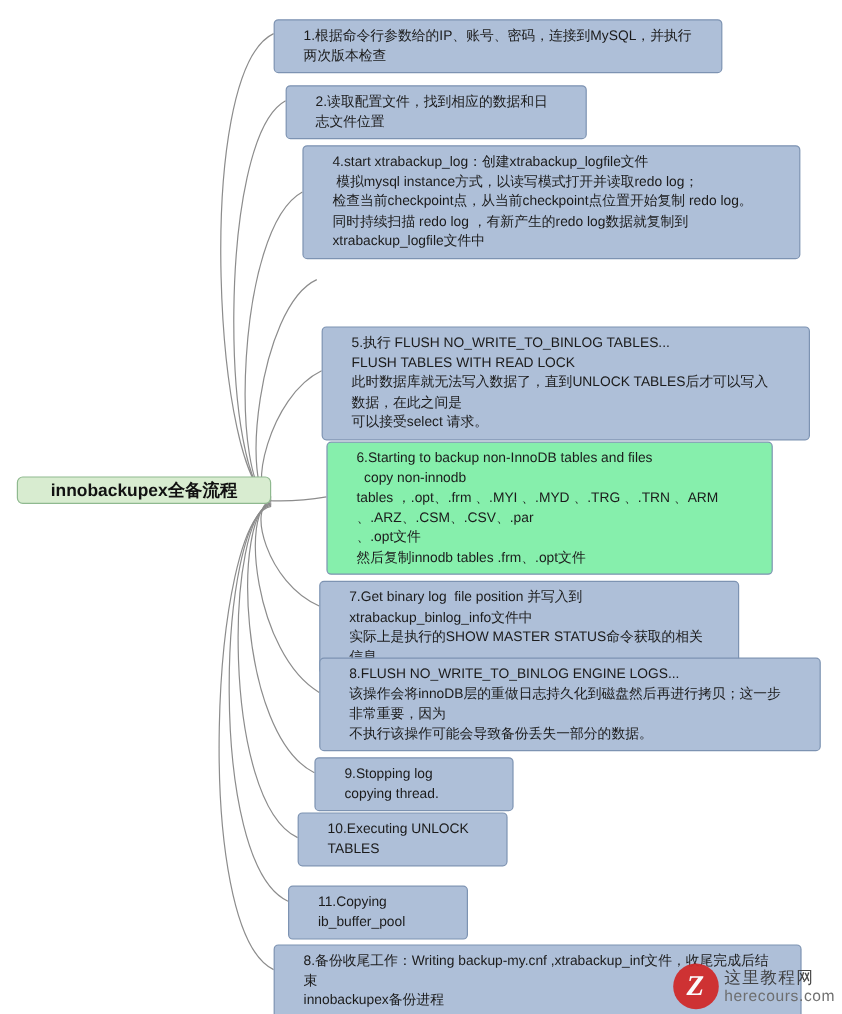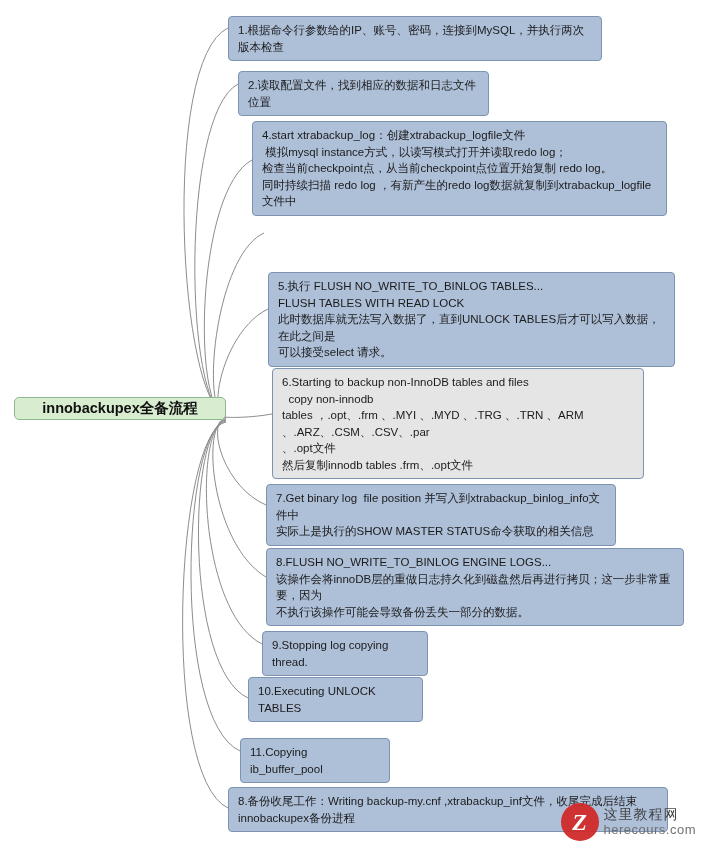--- a/index.html
+++ b/index.html
@@ -29,21 +29,21 @@
   }
   .node {
     position: absolute;
     box-sizing: border-box;
     border: 1px solid #7d93b2;
     border-radius: 4px;
     background: #aebfd8;
     color: #1b1b1b;
     font-size: 11.5px;
     line-height: 16.5px;
-    padding: 5px 9px;
+    padding: 5px 24px;
     white-space: pre-wrap;
     word-break: break-word;
   }
   .root-node {
     position: absolute;
     box-sizing: border-box;
     border: 1px solid #8fb98f;
     border-radius: 5px;
     background: #d8ecd0;
     color: #111;
@@ -117,21 +117,21 @@
 <div class="node" style="left: 228px; top: 16px; width: 374px; min-height: 25px; background: rgb(174, 191, 216); border-color: rgb(125, 147, 178);"><span>1.根据命令行参数给的IP、账号、密码，连接到MySQL，并执行两次版本检查</span></div>
     <div class="node" style="left: 238px; top: 71px; width: 251px; min-height: 25px; background: rgb(174, 191, 216); border-color: rgb(125, 147, 178);"><span>2.读取配置文件，找到相应的数据和日志文件位置</span></div>
     <div class="node" style="left: 252px; top: 121px; width: 415px; min-height: 77px; background: rgb(174, 191, 216); border-color: rgb(125, 147, 178);"><span>4.start xtrabackup_log：创建xtrabackup_logfile文件
  模拟mysql instance方式，以读写模式打开并读取redo log；
 检查当前checkpoint点，从当前checkpoint点位置开始复制 redo log。
 同时持续扫描 redo log ，有新产生的redo log数据就复制到xtrabackup_logfile文件中</span></div>
     <div class="node" style="left: 268px; top: 272px; width: 407px; min-height: 74px; background: rgb(174, 191, 216); border-color: rgb(125, 147, 178);"><span>5.执行 FLUSH NO_WRITE_TO_BINLOG TABLES...
 FLUSH TABLES WITH READ LOCK
 此时数据库就无法写入数据了，直到UNLOCK TABLES后才可以写入数据，在此之间是
 可以接受select 请求。</span></div>
-    <div class="node" style="left: 272px; top: 368px; width: 372px; min-height: 91px; background: #e5e5e5; border-color: rgb(125, 147, 178);"><span>6.Starting to backup non-InnoDB tables and files
+    <div class="node" style="left: 272px; top: 368px; width: 372px; min-height: 91px; background: #86efac; border-color: rgb(125, 147, 178);"><span>6.Starting to backup non-InnoDB tables and files
   copy non-innodb
 tables ，.opt、.frm 、.MYI 、.MYD 、.TRG 、.TRN 、ARM 、.ARZ、.CSM、.CSV、.par
 、.opt文件
 然后复制innodb tables .frm、.opt文件</span></div>
     <div class="node" style="left: 266px; top: 484px; width: 350px; min-height: 42px; background: rgb(174, 191, 216); border-color: rgb(125, 147, 178);"><span>7.Get binary log  file position 并写入到xtrabackup_binlog_info文件中
 实际上是执行的SHOW MASTER STATUS命令获取的相关信息</span></div>
     <div class="node" style="left: 266px; top: 548px; width: 418px; min-height: 58px; background: rgb(174, 191, 216); border-color: rgb(125, 147, 178);"><span>8.FLUSH NO_WRITE_TO_BINLOG ENGINE LOGS...
 该操作会将innoDB层的重做日志持久化到磁盘然后再进行拷贝；这一步非常重要，因为
 不执行该操作可能会导致备份丢失一部分的数据。</span></div>
     <div class="node" style="left: 262px; top: 631px; width: 166px; min-height: 25px; background: rgb(174, 191, 216); border-color: rgb(125, 147, 178);"><span>9.Stopping log copying thread.</span></div>

